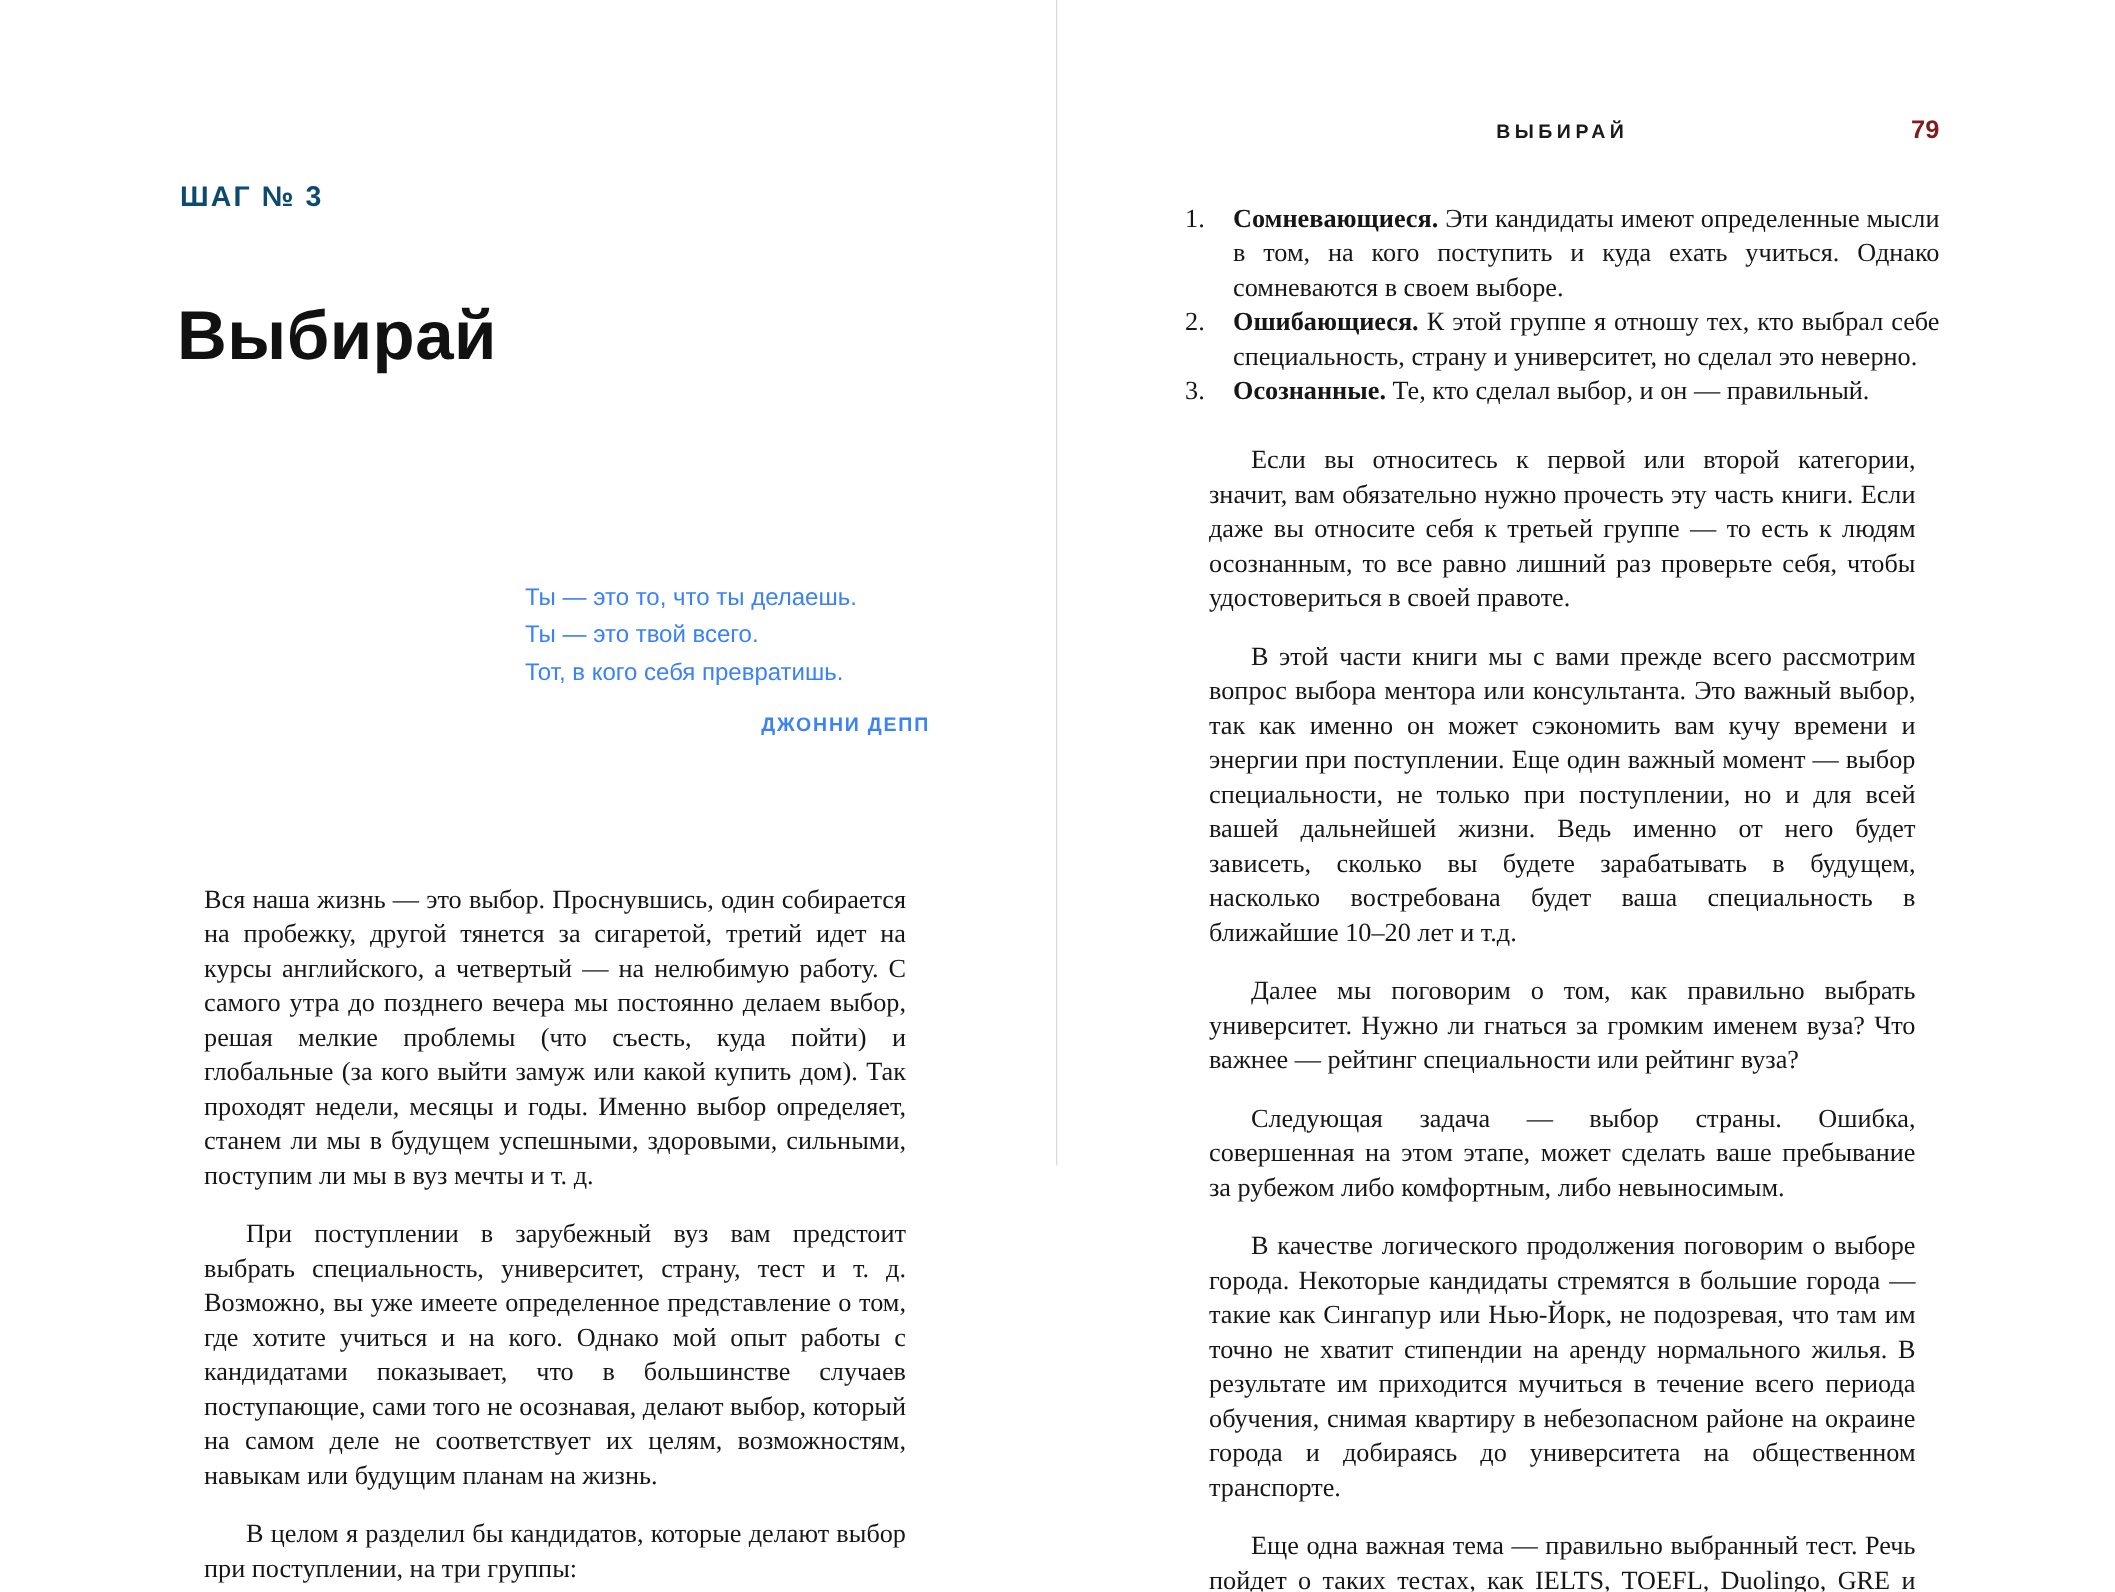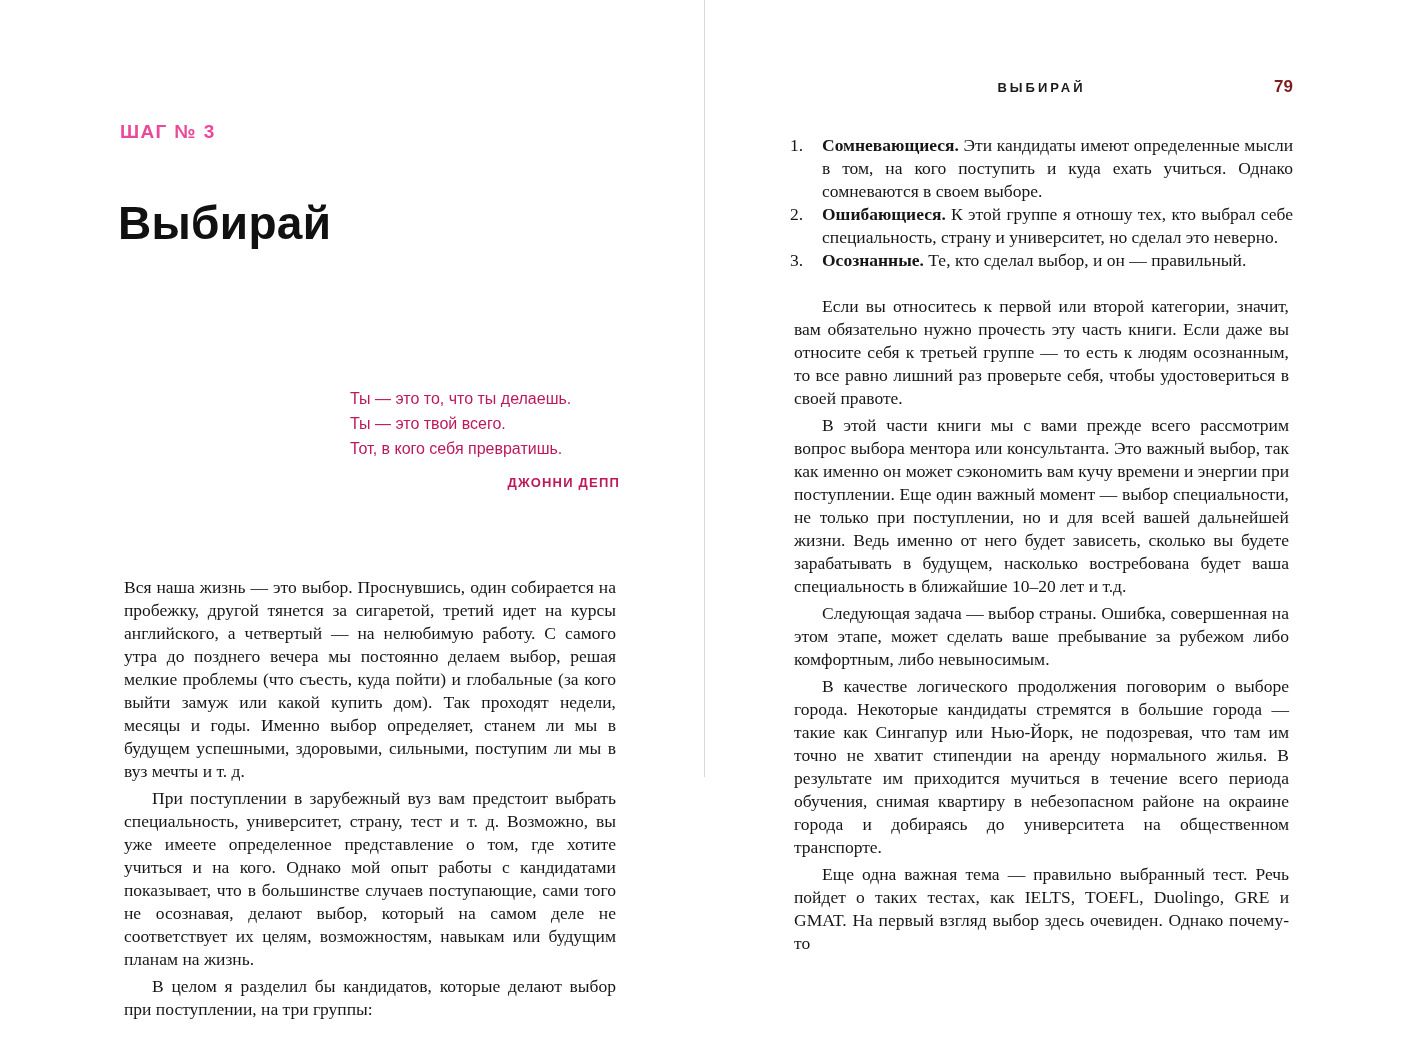--- a/index.html
+++ b/index.html
@@ -27,63 +27,63 @@
 
   
   .step-label {
     position: absolute;
     left: 120px;
     top: 121px;
     font-family: "Liberation Sans", "DejaVu Sans", sans-serif;
     font-weight: 700;
     font-size: 19px;
     letter-spacing: 1.4px;
-    color: #ec4899;
+    color: #0c4a6e;
   }
   .chapter-title {
     position: absolute;
     left: 118px;
     top: 196px;
     margin: 0;
     font-family: "Liberation Sans", "DejaVu Sans", sans-serif;
     font-weight: 600;
     font-size: 46px;
     letter-spacing: 0.3px;
     color: #111;
   }
   .epigraph {
     position: absolute;
     left: 350px;
     top: 386px;
     width: 270px;
     font-family: "Liberation Sans", "DejaVu Sans", sans-serif;
     font-size: 16px;
     line-height: 25px;
-    color: #be185d;
+    color: #3b82f6;
   }
   .epigraph-author {
     margin-top: 9px;
     text-align: right;
     font-weight: 700;
     font-size: 13px;
     letter-spacing: 1.2px;
   }
 
   
   .body-text {
     position: absolute;
     font-size: 17.5px;
     line-height: 23px;
     text-align: justify;
     hyphens: auto;
     -webkit-hyphens: auto;
   }
   .left-body  { left: 120px; top: 572px; width: 500px; }
   .right-body { left: 85px;  top: 134px; width: 503px; }
-  .para { margin: 4px; }
+  .para { margin: 16px; }
   .para.indent { text-indent: 28px; }
 
   
   .running-header {
     position: absolute;
     left: 85px;
     top: 80px;
     width: 503px;
     text-align: center;
     font-family: "Liberation Sans", "DejaVu Sans", sans-serif;
@@ -173,18 +173,19 @@
           <span class="li-num">3.</span>
           <span class="li-body">
             <b class="li-lead">Осознанные.</b>
             <span>Те, кто сделал выбор, и он — правильный.</span>
           </span>
         </li>
       </ol>
 
       <p class="para indent">Если вы относитесь к первой или второй категории, значит, вам обязательно нужно прочесть эту часть книги. Если даже вы относите себя к третьей группе — то есть к людям осознанным, то все равно лишний раз проверьте себя, чтобы удостовериться в своей правоте.</p>
       <p class="para indent">В этой части книги мы с вами прежде всего рассмотрим вопрос выбора ментора или консультанта. Это важный выбор, так как именно он может сэкономить вам кучу времени и энергии при поступлении. Еще один важный момент — выбор специальности, не только при поступлении, но и для всей вашей дальнейшей жизни. Ведь именно от него будет зависеть, сколько вы будете зарабатывать в будущем, насколько востребована будет ваша специальность в ближайшие 10–20 лет и т.д.</p>
+      <p class="para indent">Далее мы поговорим о том, как правильно выбрать университет. Нужно ли гнаться за громким именем вуза? Что важнее — рейтинг специальности или рейтинг вуза?</p>
       <p class="para indent">Следующая задача — выбор страны. Ошибка, совершенная на этом этапе, может сделать ваше пребывание за рубежом либо комфортным, либо невыносимым.</p>
       <p class="para indent">В качестве логического продолжения поговорим о выборе города. Некоторые кандидаты стремятся в большие города — такие как Сингапур или Нью-Йорк, не подозревая, что там им точно не хватит стипендии на аренду нормального жилья. В результате им приходится мучиться в течение всего периода обучения, снимая квартиру в небезопасном районе на окраине города и добираясь до университета на общественном транспорте.</p>
       <p class="para indent">Еще одна важная тема — правильно выбранный тест. Речь пойдет о таких тестах, как IELTS, TOEFL, Duolingo, GRE и GMAT. На первый взгляд выбор здесь очевиден. Однако почему-то</p>
     </div>
   </div>
 </div>
 
 </body></html>

